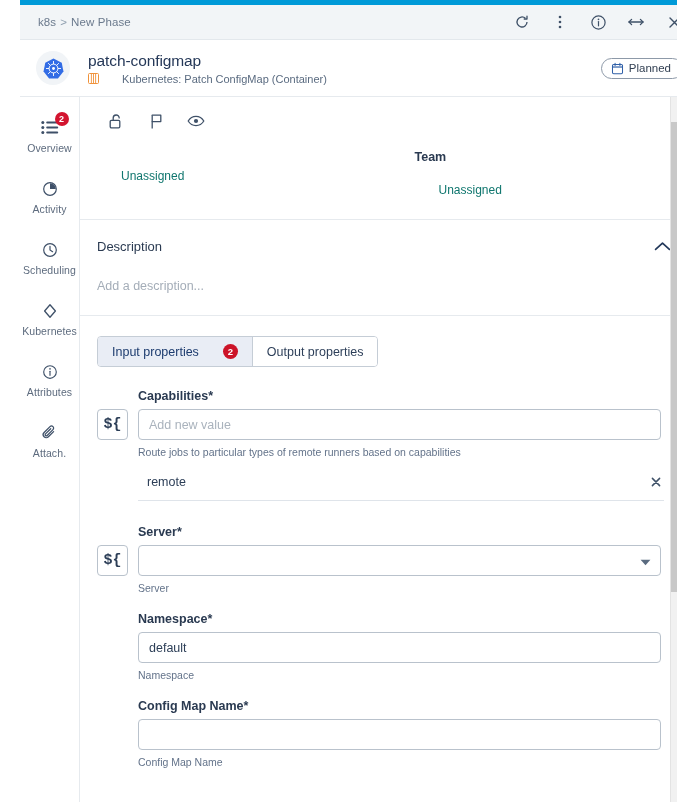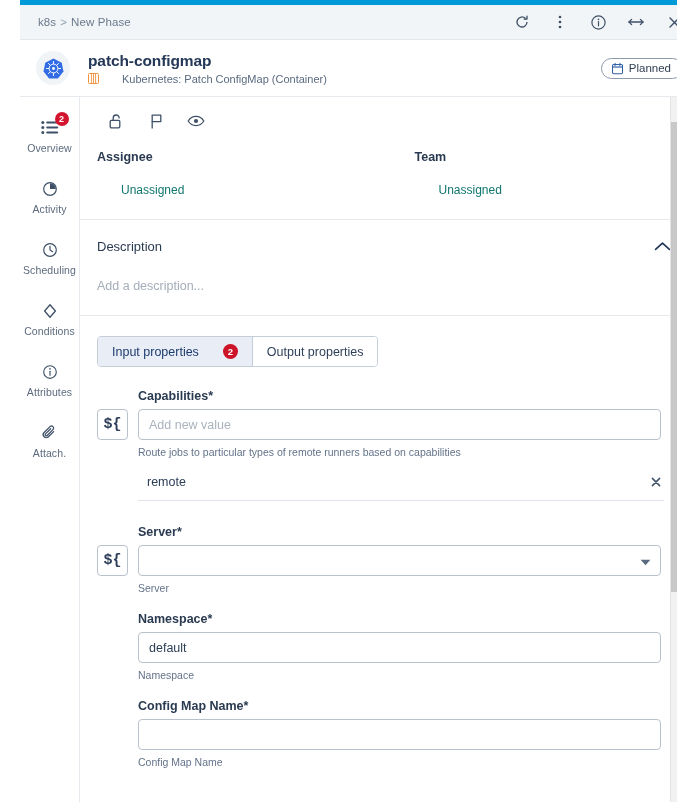--- a/index.html
+++ b/index.html
@@ -69,21 +69,21 @@
     width: 34px; height: 34px;
     border-radius: 50%;
     background: #f1f4f7;
     display: flex; align-items: center; justify-content: center;
     flex: 0 0 34px;
     margin-left: 2px;
   }
   .title-block { margin-left: 18px; }
   .title-main {
     font-size: 15.5px;
-    font-weight: bold;
+    font-weight: normal;
     color: #253858;
     line-height: 18px;
     letter-spacing: -0.1px;
   }
   .title-sub {
     display: flex;
     align-items: center;
     gap: 23px;
     margin-top: 3px;
     font-size: 11px;
@@ -510,21 +510,21 @@
         </span>
         <span class="rail-label">Scheduling</span>
       </div>
 
       <div class="rail-item">
         <span class="rail-icon">
           <svg width="16" height="16" viewBox="0 0 16 16" fill="none" stroke="currentColor" stroke-width="1.3">
             <path d="M8 1.8 13.4 8 8 14.2 2.6 8z" stroke-linejoin="round"></path>
           </svg>
         </span>
-        <span class="rail-label">Conditions</span>
+        <span class="rail-label">Kubernetes</span>
       </div>
 
       <div class="rail-item">
         <span class="rail-icon">
           <svg width="16" height="16" viewBox="0 0 16 16" fill="none" stroke="currentColor" stroke-width="1.15">
             <circle cx="8" cy="8" r="6.3"></circle>
               <path d="M8 7.3v4" stroke-linecap="round"></path>
               <circle cx="8" cy="4.9" r="0.8" fill="currentColor" stroke="none"></circle>
           </svg>
         </span>
@@ -560,21 +560,20 @@
           <div class="tb-icon">
             <svg width="18" height="14" viewBox="0 0 18 14" fill="none" stroke="currentColor" stroke-width="1.3">
               <path d="M1.2 7S4 2.4 9 2.4 16.8 7 16.8 7 14 11.6 9 11.6 1.2 7 1.2 7z"></path>
               <circle cx="9" cy="7" r="2.1" fill="currentColor" stroke="none"></circle>
             </svg>
           </div>
         </div>
 
         <div class="pair-row">
           <div class="pair-col">
-            <div class="pair-label">Assignee</div>
             <div class="pair-value">Unassigned</div>
           </div>
           <div class="pair-col second">
             <div class="pair-label">Team</div>
             <div class="pair-value">Unassigned</div>
           </div>
         </div>
 
         <div class="section-divider"></div>
 

